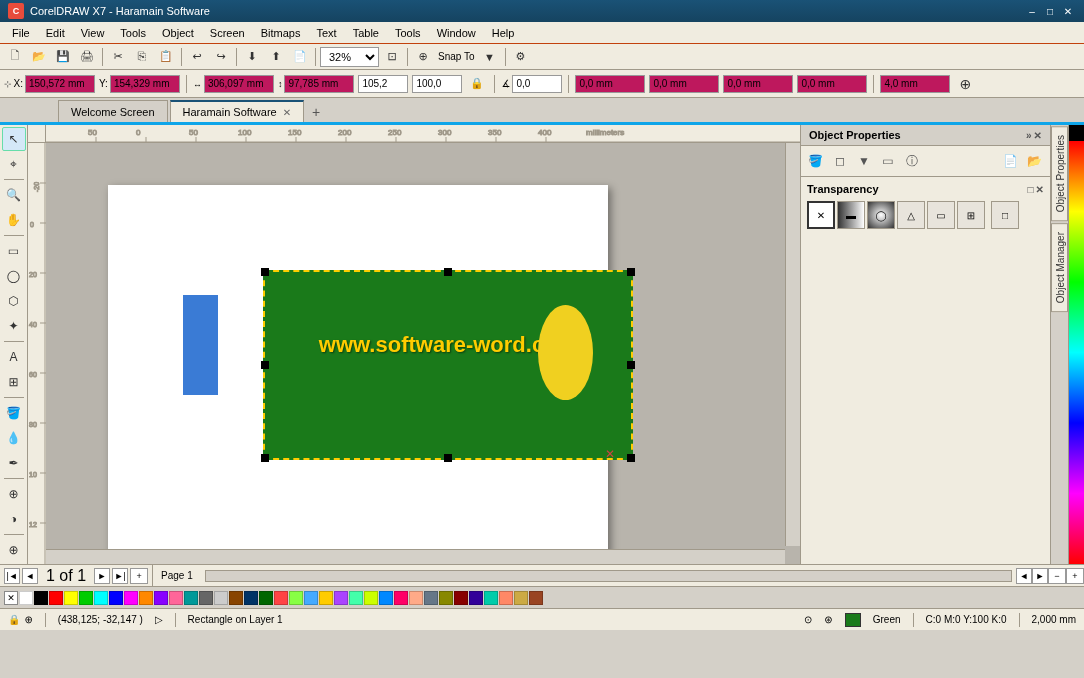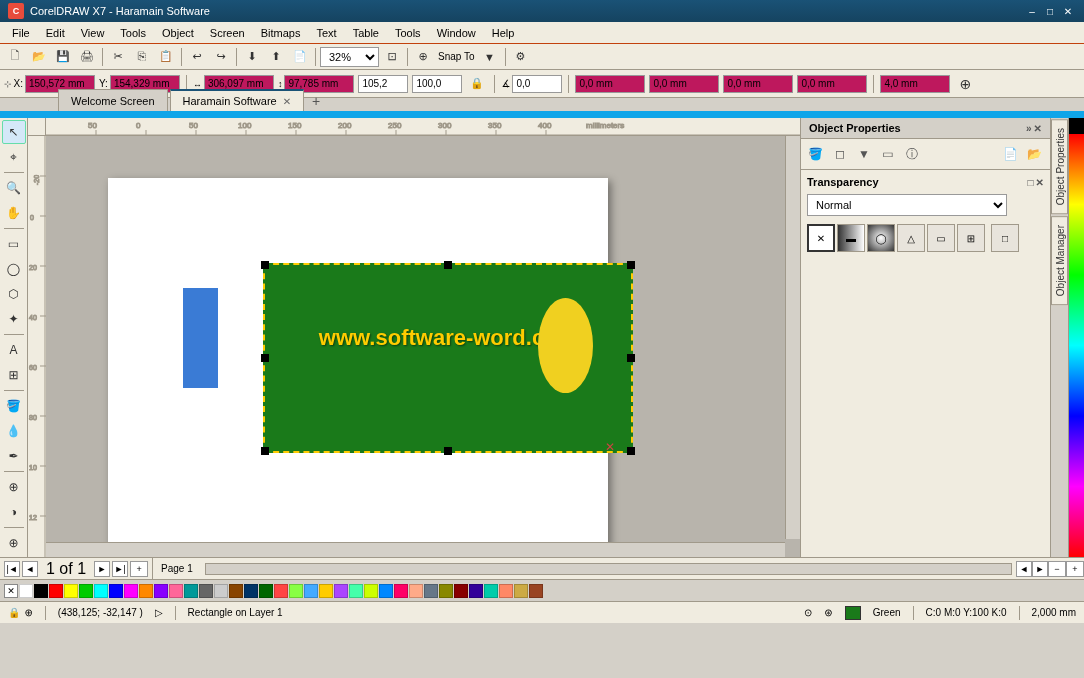--- a/index.html
+++ b/index.html
@@ -22,21 +22,21 @@
     .tb-separator { width: 1px; height: 18px; background: #a0998a; margin: 0 2px; }
     .tb-combo { height: 20px; font-size: 11px; border: 1px solid #999; background: white; padding: 0 4px; }
 
     
     #prop-bar { background: #f0ece0; height: 28px; display: flex; align-items: center; padding: 0 4px; border-bottom: 1px solid #a0998a; gap: 4px; font-size: 10px; }
     .prop-field { display: flex; align-items: center; gap: 2px; }
     .prop-input { width: 70px; height: 18px; font-size: 10px; border: 1px solid #999; padding: 0 3px; background: #be185d; }
     .prop-input-sm { width: 50px; height: 18px; font-size: 10px; border: 1px solid #999; padding: 0 3px; background: white; }
 
     
-    #tab-bar { background: #d4d0c8; display: flex; align-items: flex-end; padding: 0 0 0 58px; height: 20px; border-bottom: 7px solid #0ea5e9; }
+    #tab-bar { background: #d4d0c8; display: flex; align-items: flex-end; padding: 0 0 0 58px; height: 27px; border-bottom: 3px solid #0ea5e9; }
     .tab { height: 22px; padding: 0 12px; display: flex; align-items: center; font-size: 11px; cursor: pointer; border: 1px solid #a0998a; border-bottom: none; background: #d4d0c8; margin-right: 2px; }
     .tab.active { background: #f0ece0; border-top: 2px solid #1a5276; color: #000; }
     .tab-add { width: 20px; height: 20px; display: flex; align-items: center; justify-content: center; cursor: pointer; font-size: 14px; color: #555; }
 
     
     #left-toolbox { width: 28px; background: #f0ece0; border-right: 1px solid #a0998a; display: flex; flex-direction: column; align-items: center; padding: 2px 0; gap: 1px; overflow: hidden; }
     .tool-btn { width: 24px; height: 24px; display: flex; align-items: center; justify-content: center; cursor: pointer; border: 1px solid transparent; font-size: 12px; color: #333; border-radius: 2px; }
     .tool-btn:hover, .tool-btn.active { background: #d4e8f8; border-color: #6da; }
     .tool-separator { width: 20px; height: 1px; background: #a0998a; margin: 2px 0; }
 
@@ -347,28 +347,20 @@
       <div class="prop-icon">📂</div>
     </div>
     <div id="transparency-section">
       <div id="trans-header">
         <span>Transparency</span>
         <div style="display:flex;gap:2px;">
           <span class="panel-arrow">□</span>
           <span class="panel-arrow">✕</span>
         </div>
       </div>
-      <select id="trans-dropdown">
-        <option>Normal</option>
-        <option>None</option>
-        <option>Multiply</option>
-        <option>Add</option>
-        <option>Subtract</option>
-        <option>Difference</option>
-      </select>
       <div id="trans-icons">
         <div class="trans-icon" style="background:#fff;border:2px solid #333;">✕</div>
         <div class="trans-icon" style="background:linear-gradient(to right,#333,#fff);">▬</div>
         <div class="trans-icon" style="background:radial-gradient(circle,#fff,#333);">◯</div>
         <div class="trans-icon">△</div>
         <div class="trans-icon">▭</div>
         <div class="trans-icon">⊞</div>
         <div style="margin-left:4px;" class="trans-icon">□</div>
       </div>
     </div>

